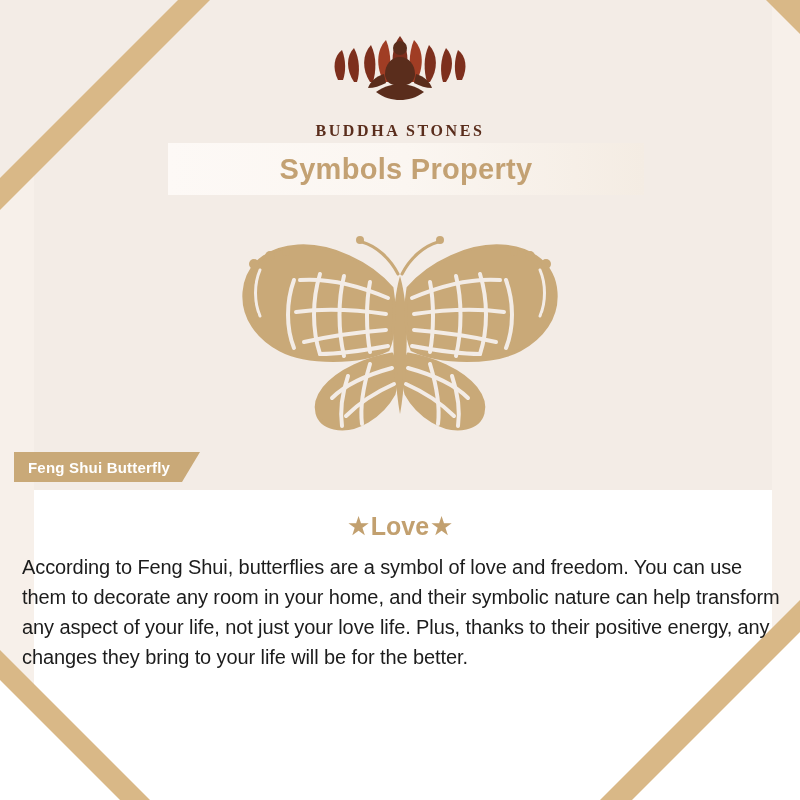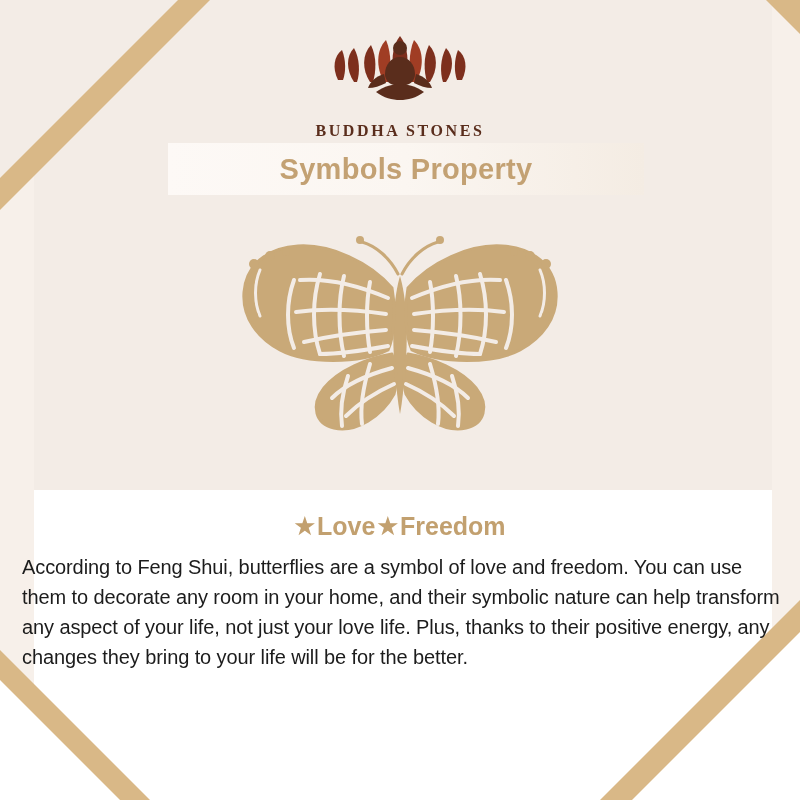--- a/index.html
+++ b/index.html
@@ -263,23 +263,26 @@
         <circle cx="326" cy="46" r="5"></circle>
           <circle cx="310" cy="38" r="5"></circle>
         <circle cx="294" cy="34" r="4"></circle>
           <circle cx="330" cy="62" r="4"></circle>
         <circle cx="332" cy="80" r="4"></circle>
           <circle cx="326" cy="98" r="4"></circle>
       </g>
     </svg>
   </div>
 
+  <div class="ribbon">
+    <div class="ribbon-body">Feng Shui Butterfly</div>
+    <div class="ribbon-tail"></div>
+  </div>
 
   <div class="keywords">
     <span class="star">★</span>
     <span>Love</span>
     <span class="star">★</span>
-    <span>Freedom</span>
   </div>
 
   <div class="paragraph">According to Feng Shui, butterflies are a symbol of love and freedom. You can use them to decorate any room in your home, and their symbolic nature can help transform any aspect of your life, not just your love life. Plus, thanks to their positive energy, any changes they bring to your life will be for the better.</div>
 
 </div>
 
 </body></html>

